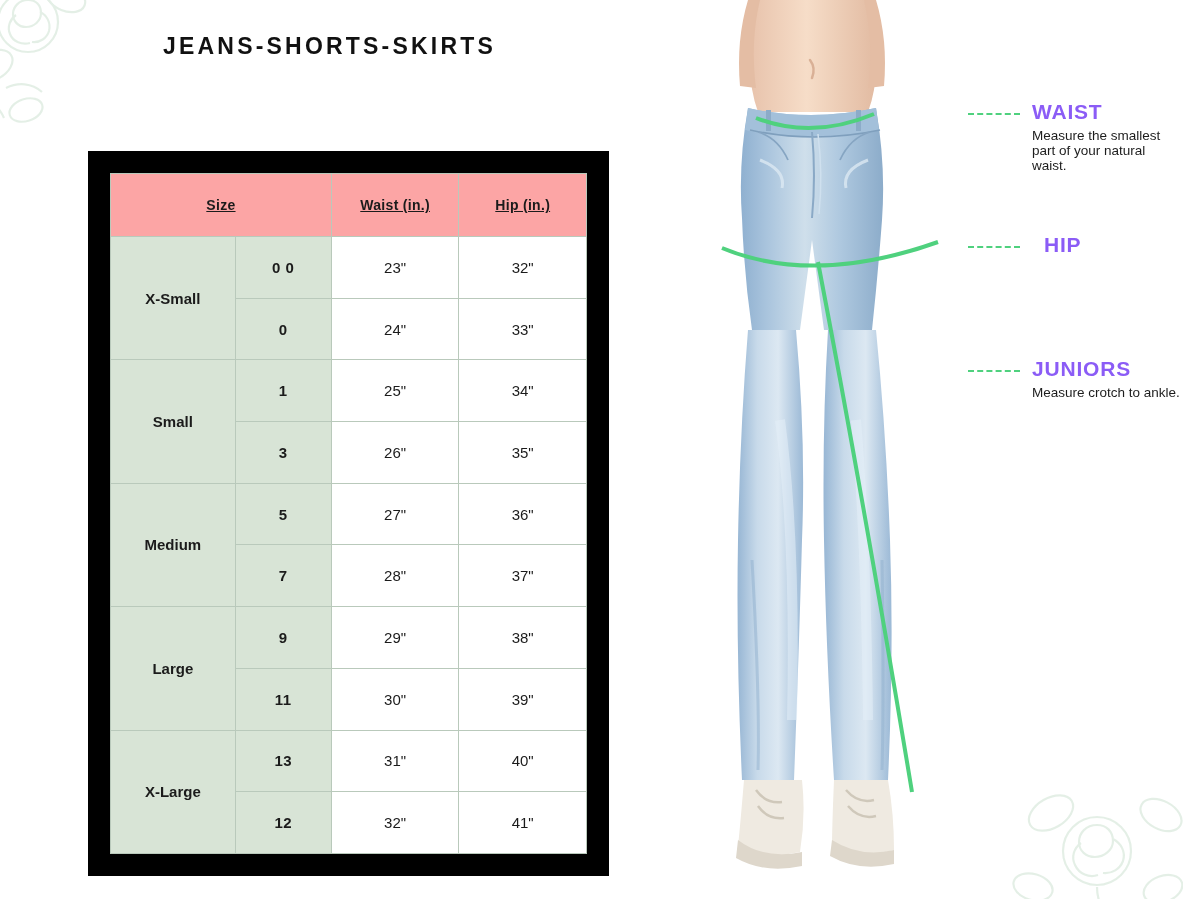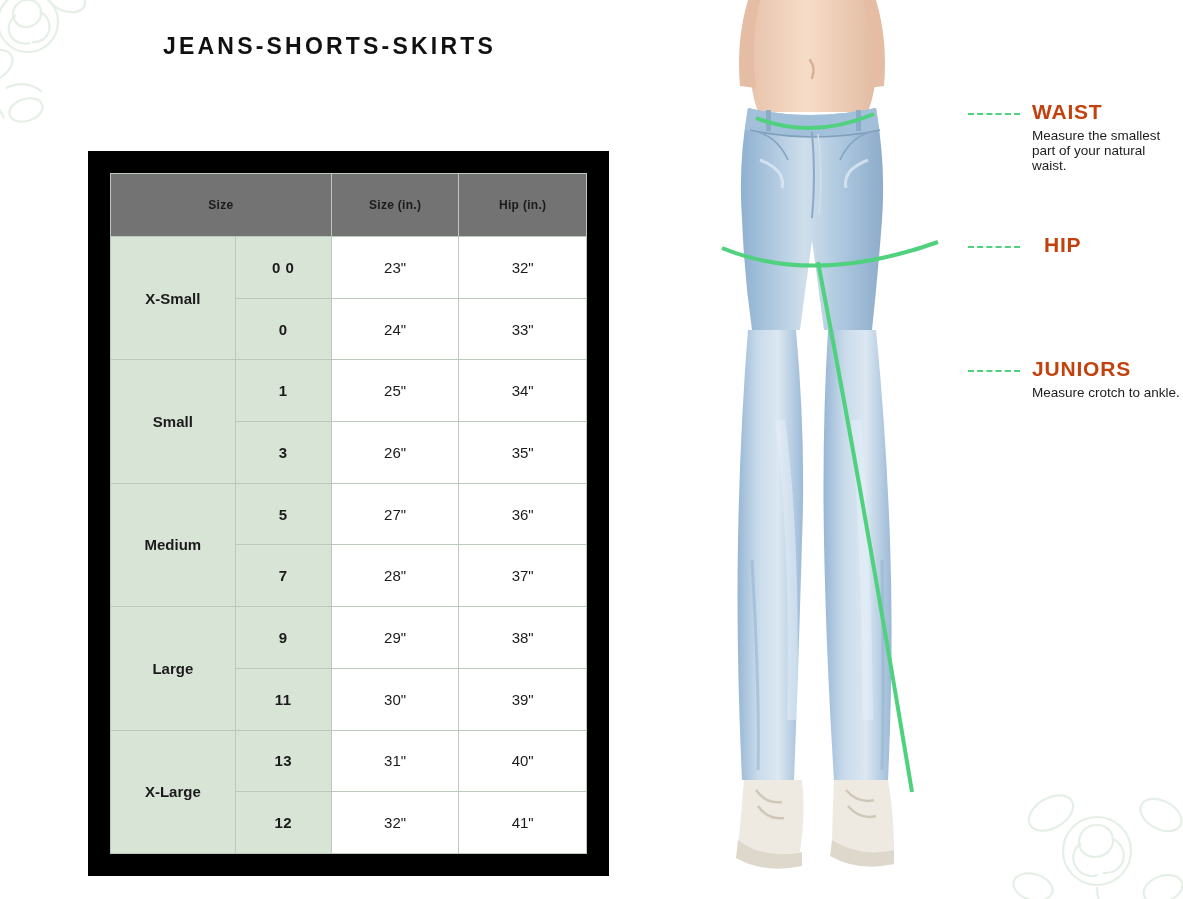--- a/index.html
+++ b/index.html
@@ -71,25 +71,26 @@
   }
   table.size-chart td, table.size-chart th {
     border: 1px solid #b9c9bb;
     text-align: center;
     vertical-align: middle;
     font-size: 15px;
     color: #1b1b1b;
     padding: 0;
   }
   table.size-chart thead th {
-    background: #737373;
-    font-weight: bold;
-    font-size: 12px;
+    background: #fca5a5;
+    font-weight: bold;
+    font-size: 14px;
     height: 62px;
     letter-spacing: 0.3px;
+    text-decoration: underline;
   }
   col.c-group { width: 26.2%; }
   col.c-size  { width: 20.2%; }
   col.c-waist { width: 26.8%; }
   col.c-hip   { width: 26.8%; }
 
   td.group-cell {
     background: #d8e4d6;
     font-weight: bold;
     font-size: 15px;
@@ -114,21 +115,21 @@
     width: 380px;
     height: 899px;
     overflow: hidden;
   }
 
   
   .callout { position: absolute; width: 150px; }
   .callout .c-title {
     font-size: 21px;
     font-weight: bold;
-    color: #c2410c;
+    color: #8b5cf6;
     letter-spacing: 0.8px;
     margin-bottom: 4px;
   }
   .callout .c-desc {
     font-size: 13.5px;
     line-height: 15px;
     color: #1d1d1d;
   }
   .callout.waist  { left: 1032px; top: 100px; }
   .callout.hip    { left: 1044px; top: 233px; }
@@ -183,21 +184,21 @@
     <table class="size-chart">
       <colgroup>
         <col class="c-group">
           <col class="c-size">
           <col class="c-waist">
           <col class="c-hip">
       </colgroup>
       <thead>
         <tr>
           <th colspan="2">Size</th>
-          <th>Size (in.)</th>
+          <th>Waist (in.)</th>
           <th>Hip (in.)</th>
         </tr>
       </thead>
       <tbody>
 
         <tr>
           <td class="group-cell" rowspan="2">X-Small</td>
           <td class="size-cell">0 0</td>
           <td class="measure-cell">23"</td>
           <td class="measure-cell">32"</td>

